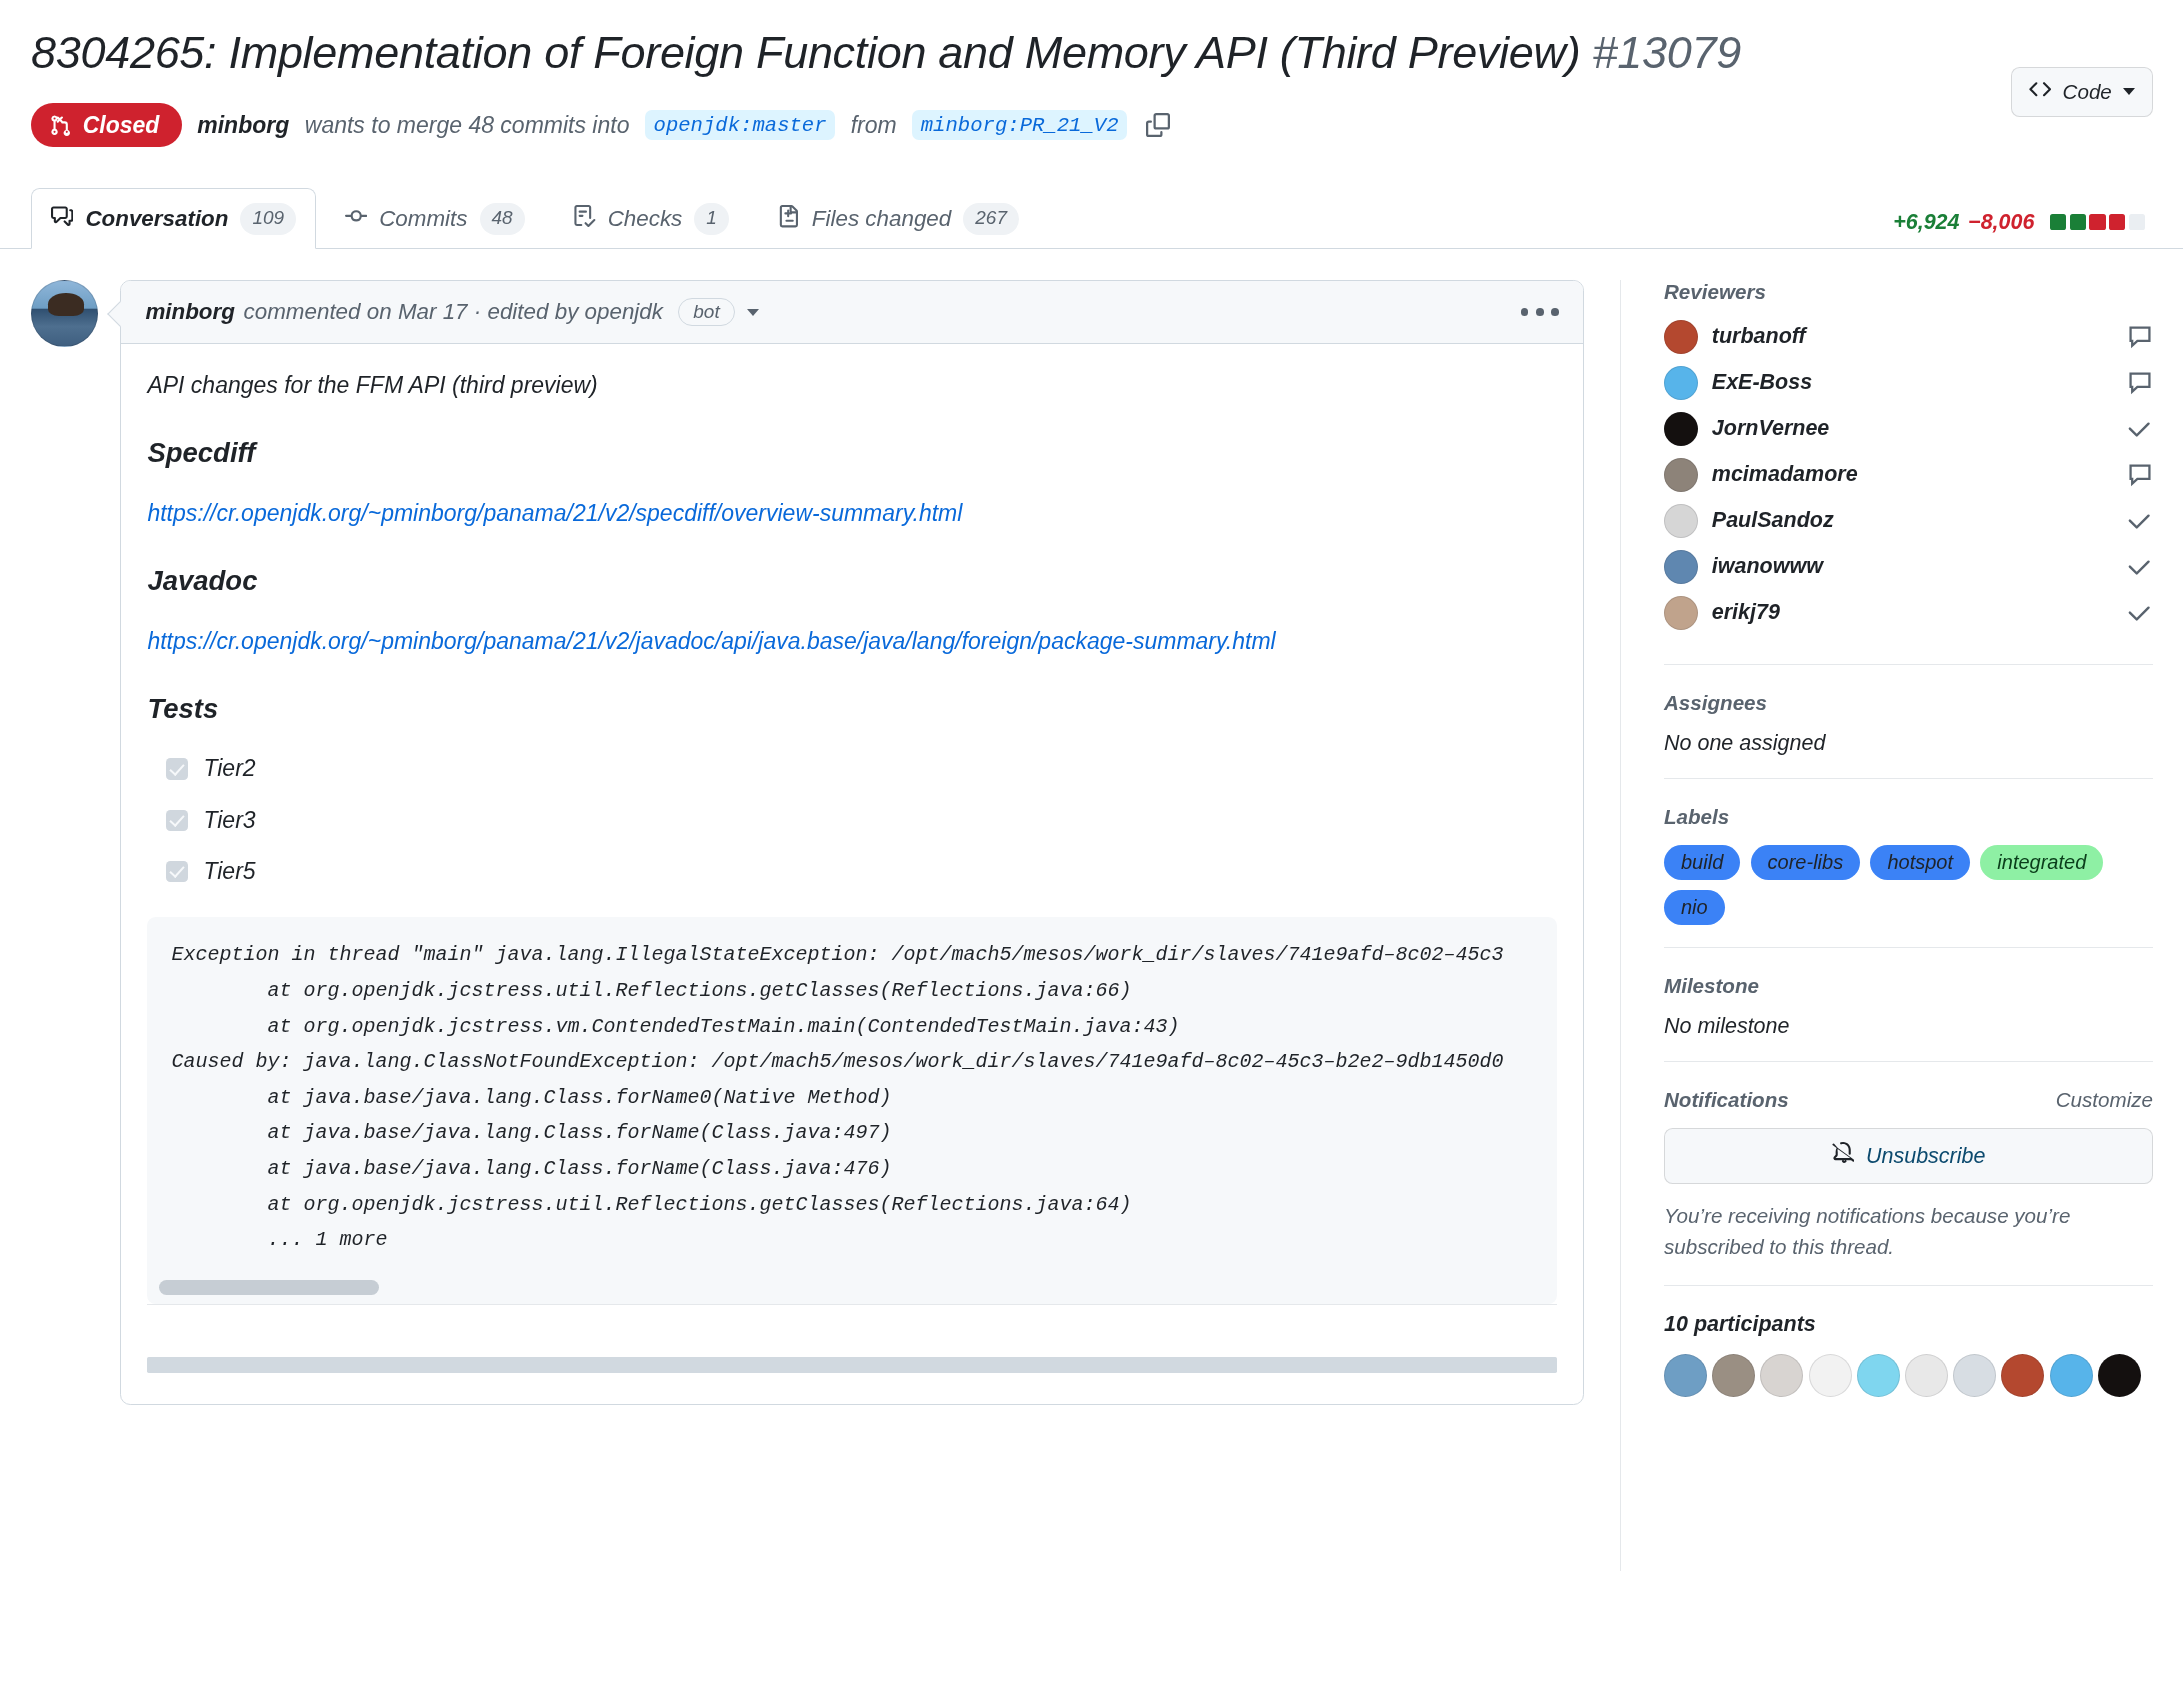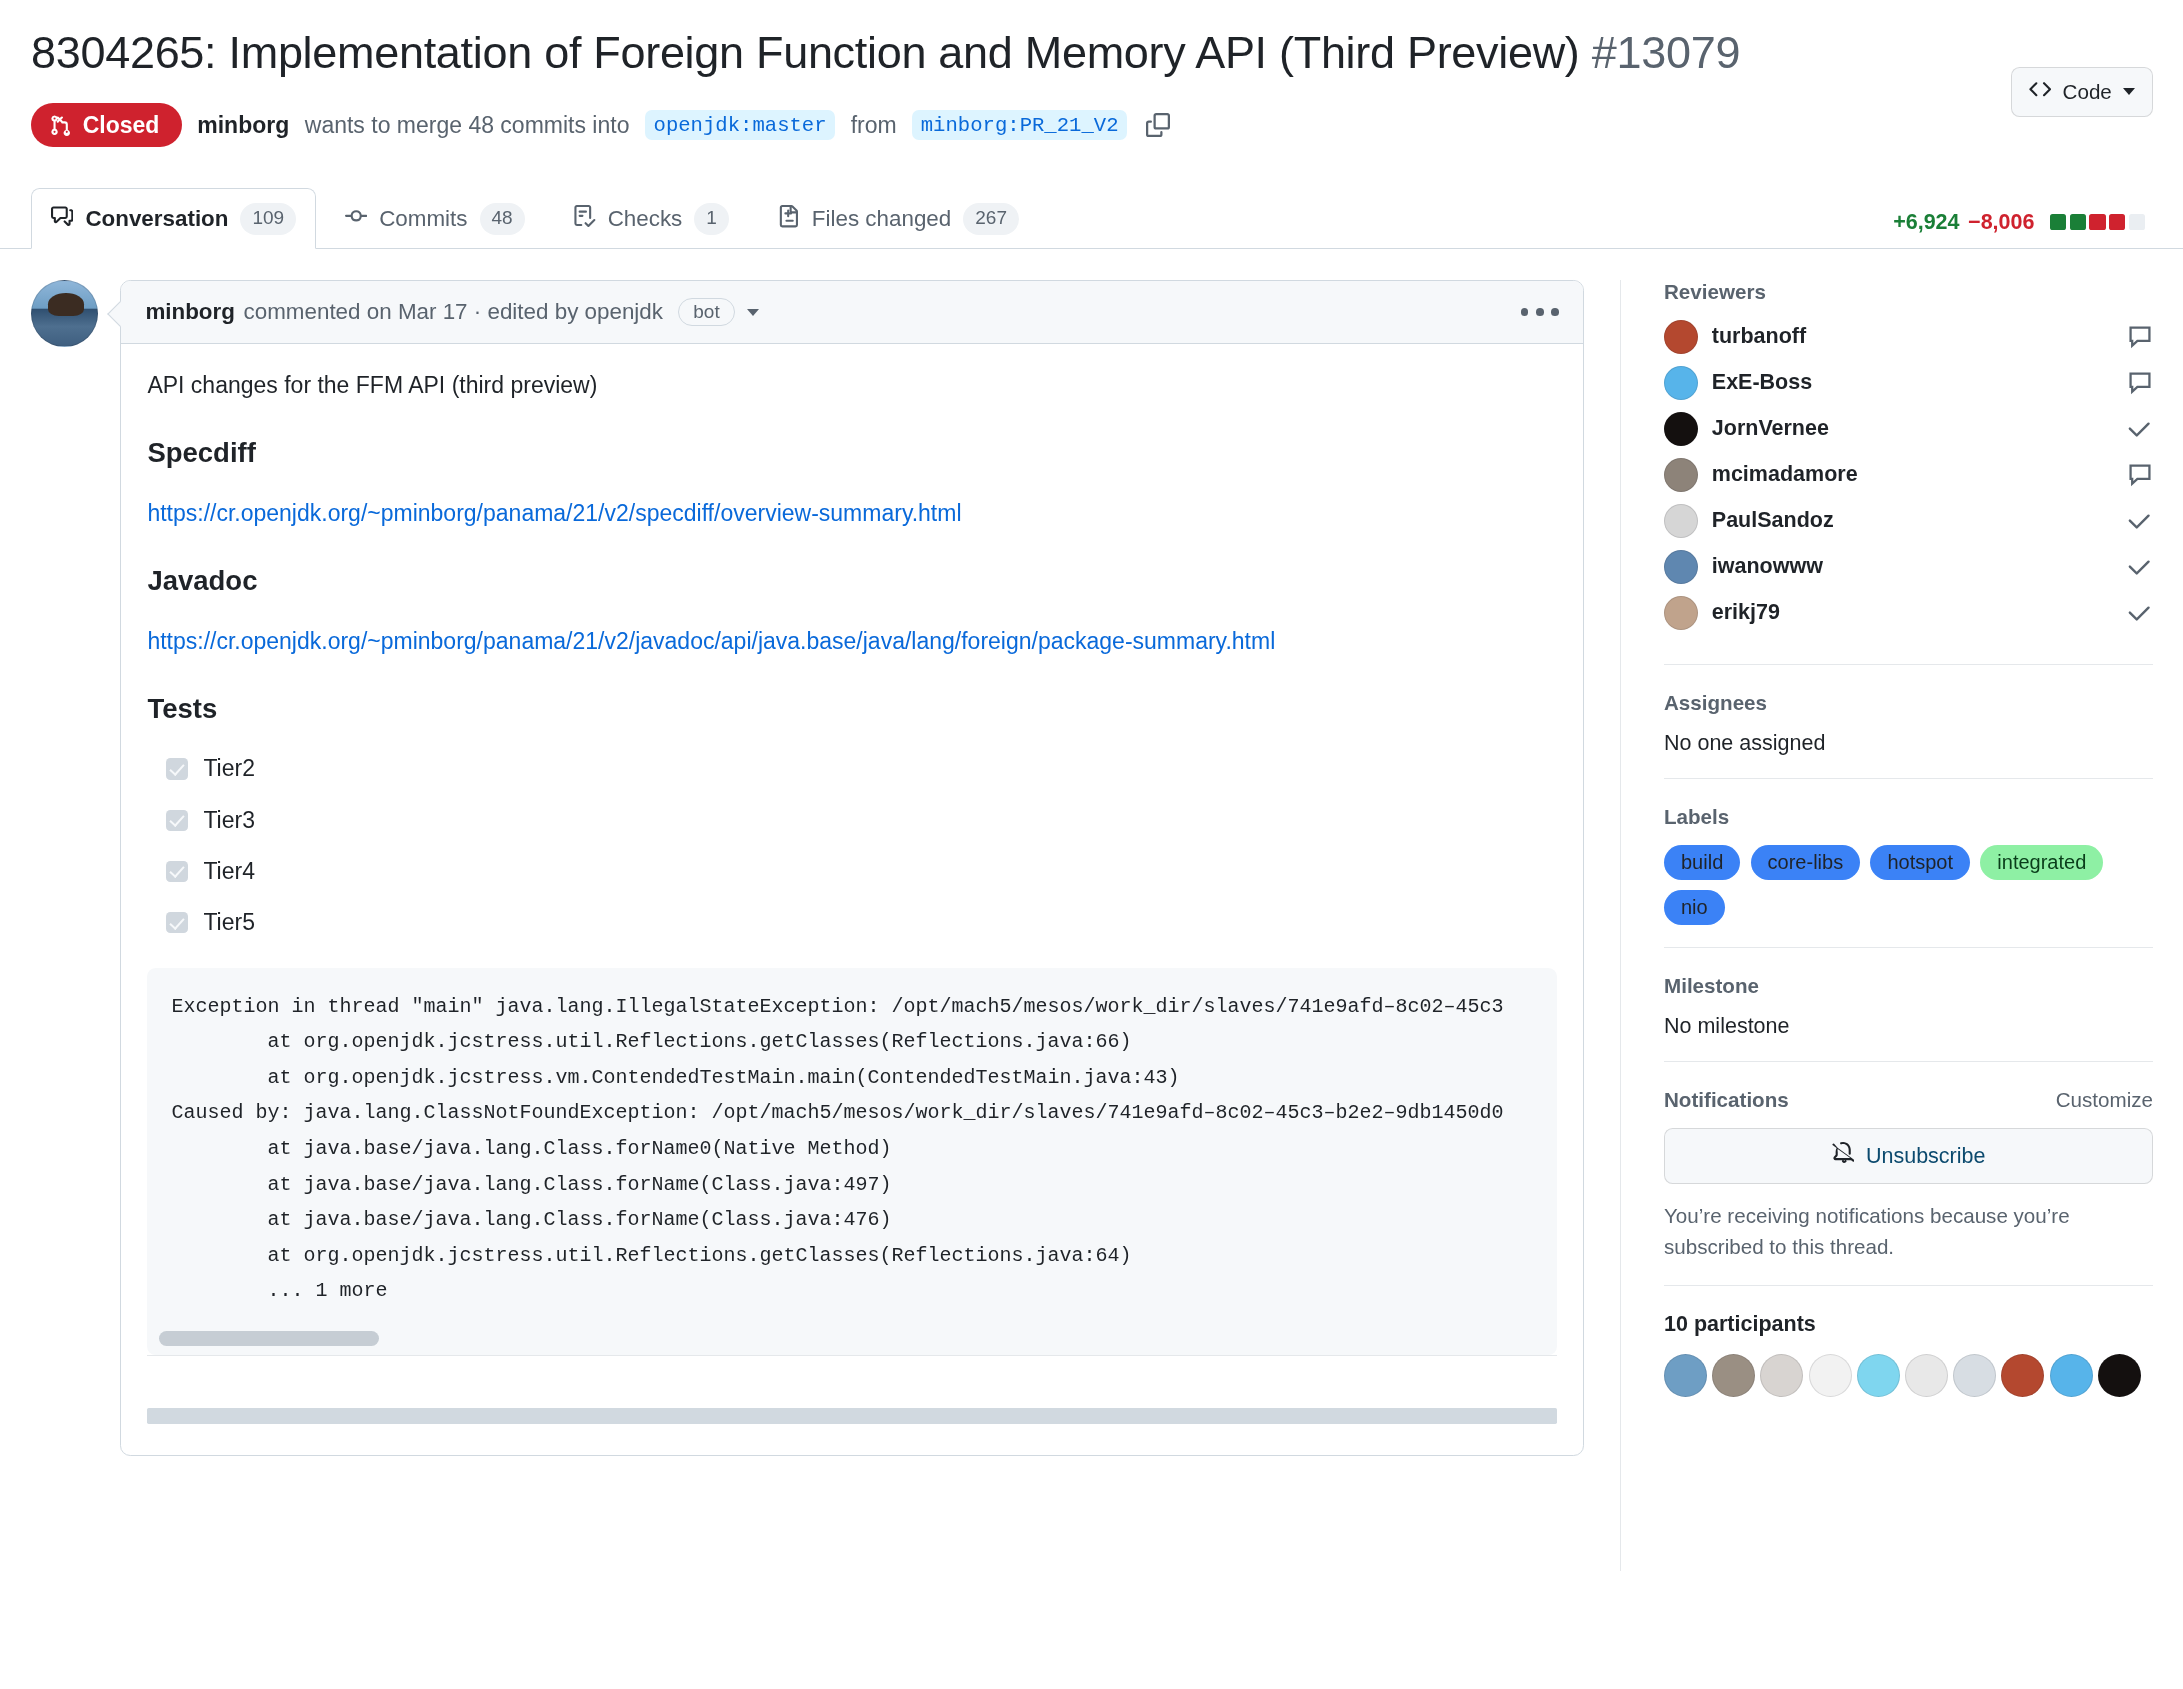--- a/index.html
+++ b/index.html
@@ -4,21 +4,21 @@
 <style>
   * { box-sizing: border-box; }
   html, body {
     margin: 0; padding: 0;
     width: 2184px; height: 1690px;
     background: #ffffff;
     font-family: "Liberation Sans", sans-serif;
     color: #1f2328;
     -webkit-font-smoothing: antialiased;
   }
-  .page { position: relative; width: 2184px; height: 1668px; overflow: hidden; }
+  .page { position: relative; width: 2184px; height: 1668px; overflow: hidden; font-style: italic; }
 
   
   .header { padding: 26px 31px 0 31px; position: relative; }
   .title-row { display: flex; align-items: flex-start; }
   .title-block { max-width: 1893px; }
   .pr-title {
     font-size: 45px; line-height: 1.22; font-weight: 400; color: #1f2328;
     letter-spacing: -0.3px; margin: 0;
   }
   .pr-number { color: #59636e; font-weight: 300; }
@@ -354,24 +354,20 @@
                 <li>
                   <span class="cb"></span>
                   <span>Tier2</span>
                 </li>
                 <li>
                   <span class="cb"></span>
                   <span>Tier3</span>
                 </li>
                 <li>
                   <span class="cb"></span>
-                  <span>Tier4</span>
-                </li>
-                <li>
-                  <span class="cb"></span>
                   <span>Tier5</span>
                 </li>
               </ul>
 
             <div class="codeblock">
               <pre>Exception in thread "main" java.lang.IllegalStateException: /opt/mach5/mesos/work_dir/slaves/741e9afd–8c02–45c3
         at org.openjdk.jcstress.util.Reflections.getClasses(Reflections.java:66)
         at org.openjdk.jcstress.vm.ContendedTestMain.main(ContendedTestMain.java:43)
 Caused by: java.lang.ClassNotFoundException: /opt/mach5/mesos/work_dir/slaves/741e9afd–8c02–45c3–b2e2–9db1450d0
         at java.base/java.lang.Class.forName0(Native Method)

